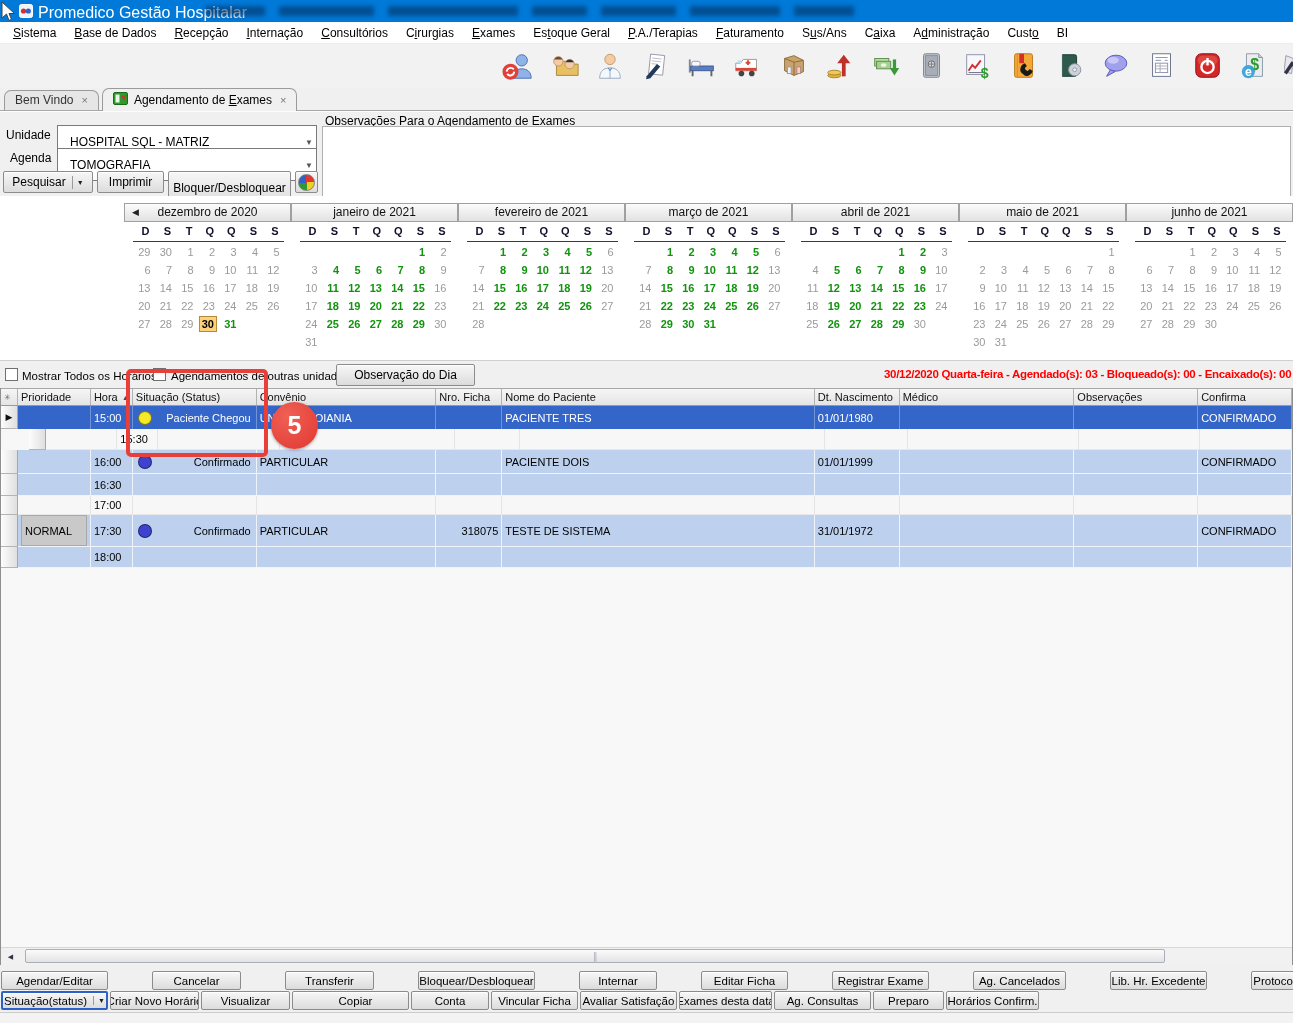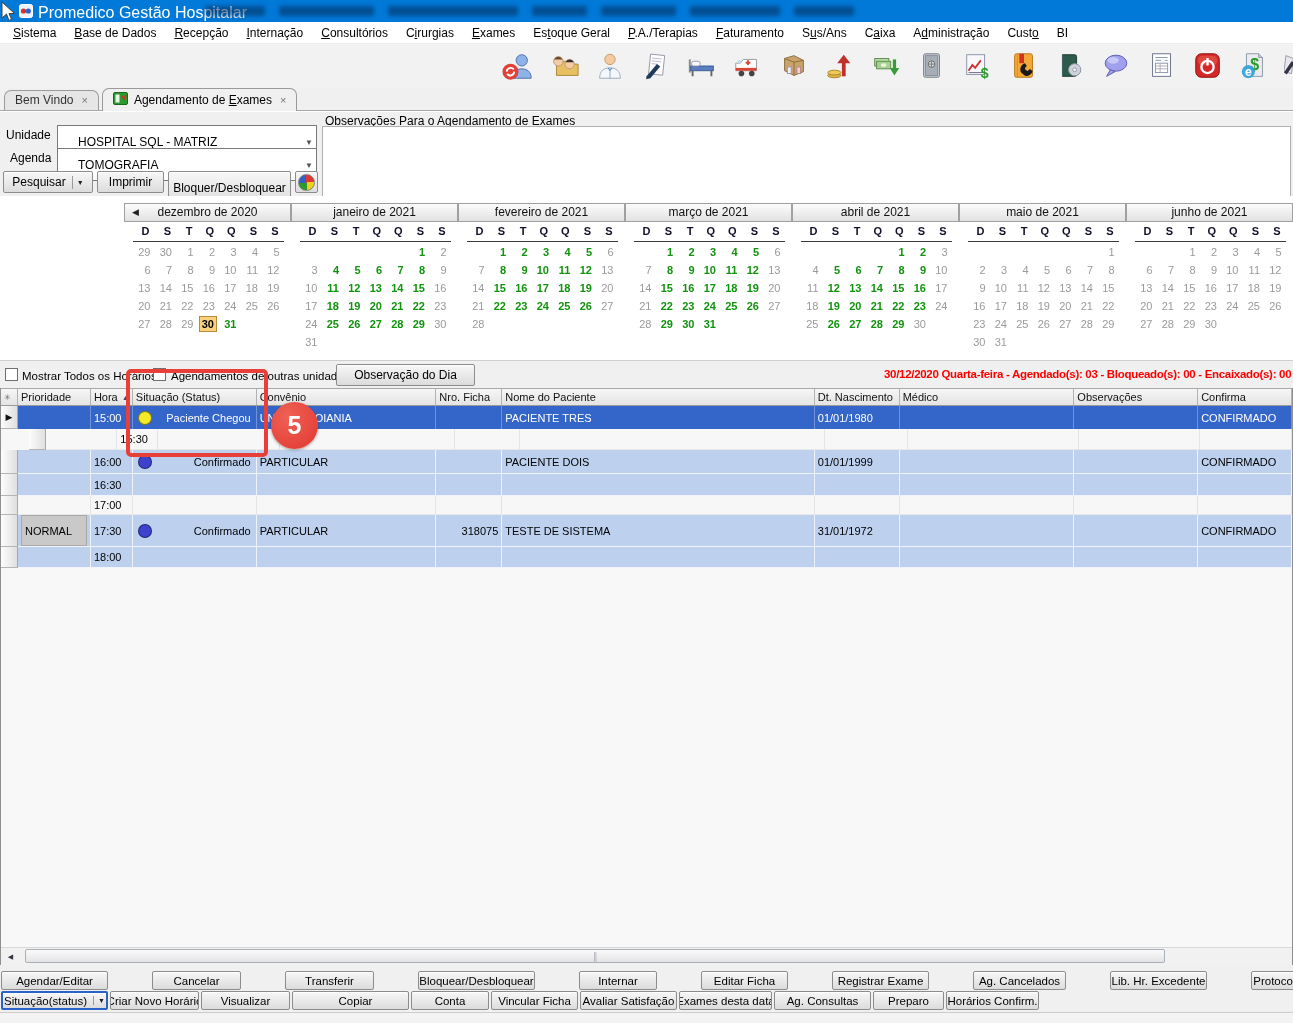--- a/index.html
+++ b/index.html
@@ -28,21 +28,21 @@
   .tabbar{position:absolute;top:88px;left:0;width:100%;height:23px;display:flex;align-items:center;padding-left:4px;box-sizing:border-box;}
   .tabbar::after{content:"";position:absolute;left:0;bottom:0;width:100%;height:1px;background:#a8a8a8;}
   .tab{position:relative;height:19px;display:flex;align-items:center;gap:6px;padding:0 10px;margin-right:3px;
     background:#e6e6e6;border:1px solid #9a9a9a;border-bottom:none;border-radius:7px 7px 0 0;font-size:12px;color:#333;}
   .tab.active{height:22px;background:#f0f0f0;z-index:5;color:#000;}
   .tab-x{font-size:11px;color:#777;margin-left:2px;}
   
   .filter-panel{position:absolute;top:111px;left:0;width:100%;height:85px;background:#f0f0f0;border-top:1px solid #fdfdfd;}
   .lbl{position:absolute;font-size:12px;}
   .combo{position:absolute;height:33px;background:#fff;border:1px solid #7a7a7a;box-sizing:border-box;
-    display:flex;align-items:center;padding:0 16px 0 20px;font-size:12px;white-space:nowrap;overflow:hidden;}
+    display:flex;align-items:center;padding:0 16px 0 12px;font-size:12px;white-space:nowrap;overflow:hidden;}
   .carrow{position:absolute;right:3px;top:50%;transform:translateY(-50%);font-size:8px;color:#555;}
   .btn{box-sizing:border-box;border:1px solid #8c8c8c;background:linear-gradient(#f7f7f7,#dcdcdc);
     display:flex;align-items:center;justify-content:center;color:#000;border-radius:2px;box-shadow:inset 0 1px 0 #fff;white-space:nowrap;overflow:hidden;}
   .fbtn{position:absolute;font-size:12px;}
   .split-sep{width:1px;height:65%;background:#9a9a9a;margin:0 4px 0 6px;}
   .dd{font-size:7px;color:#222;}
   .pie{width:15px;height:15px;border-radius:50%;border:1px solid #808080;
     background:conic-gradient(#e03830 0 90deg,#f0d020 90deg 180deg,#2d9a2d 180deg 270deg,#3060c8 270deg);}
   .obs-box{position:absolute;left:322px;top:14px;width:969px;height:71px;background:#fff;border:1px solid #b0b0b0;box-sizing:border-box;}
   

